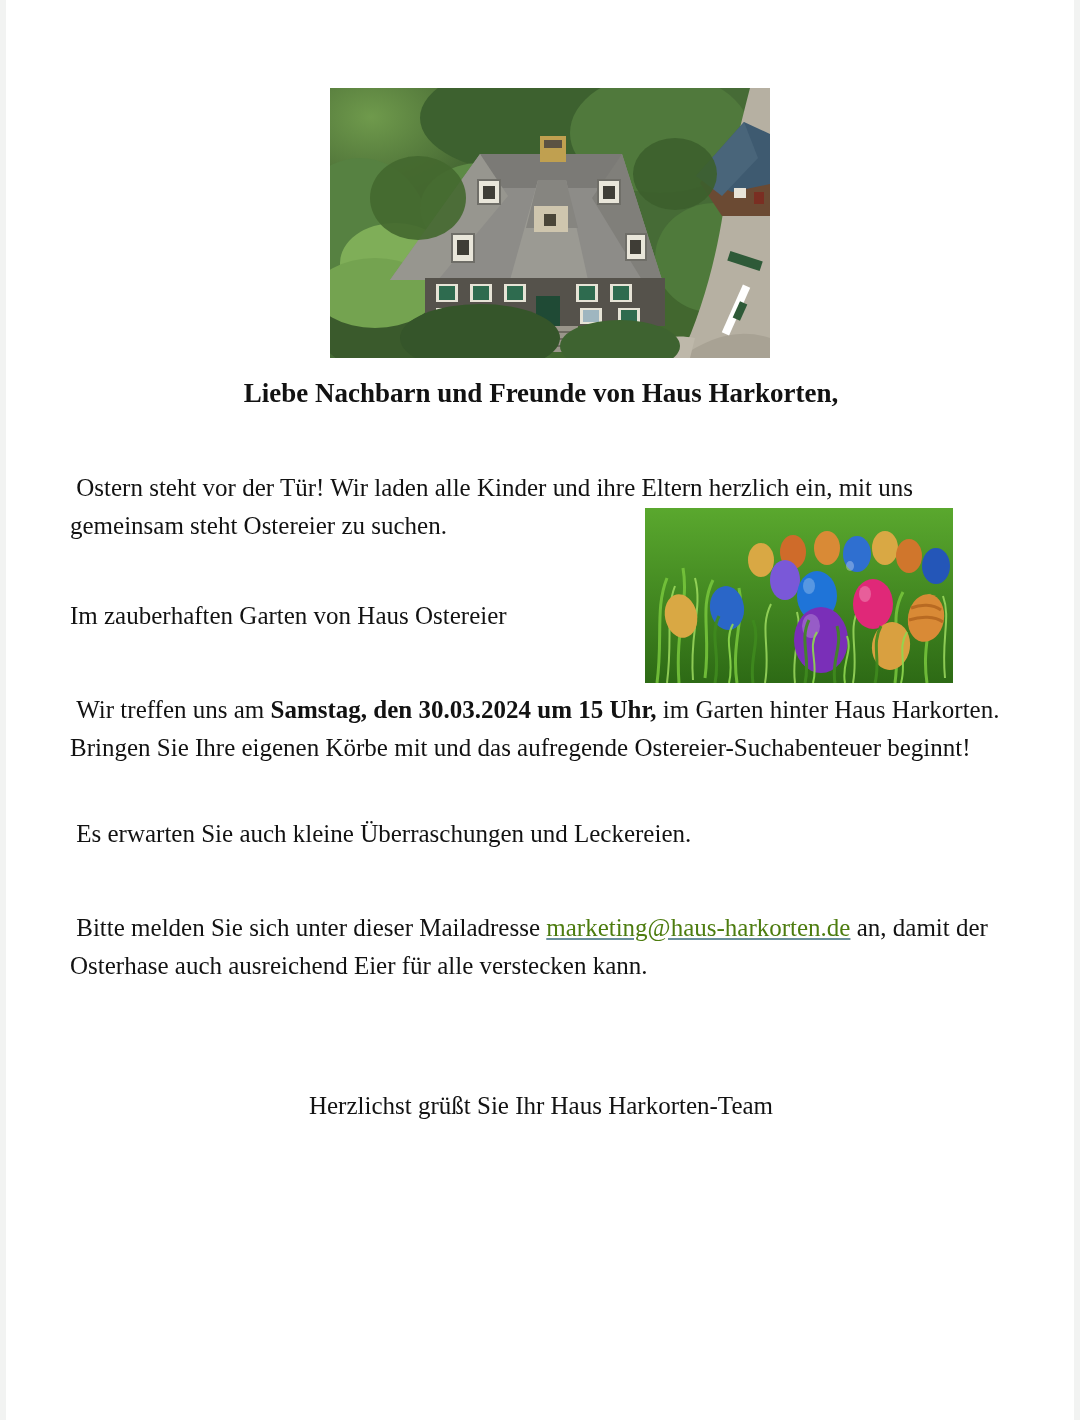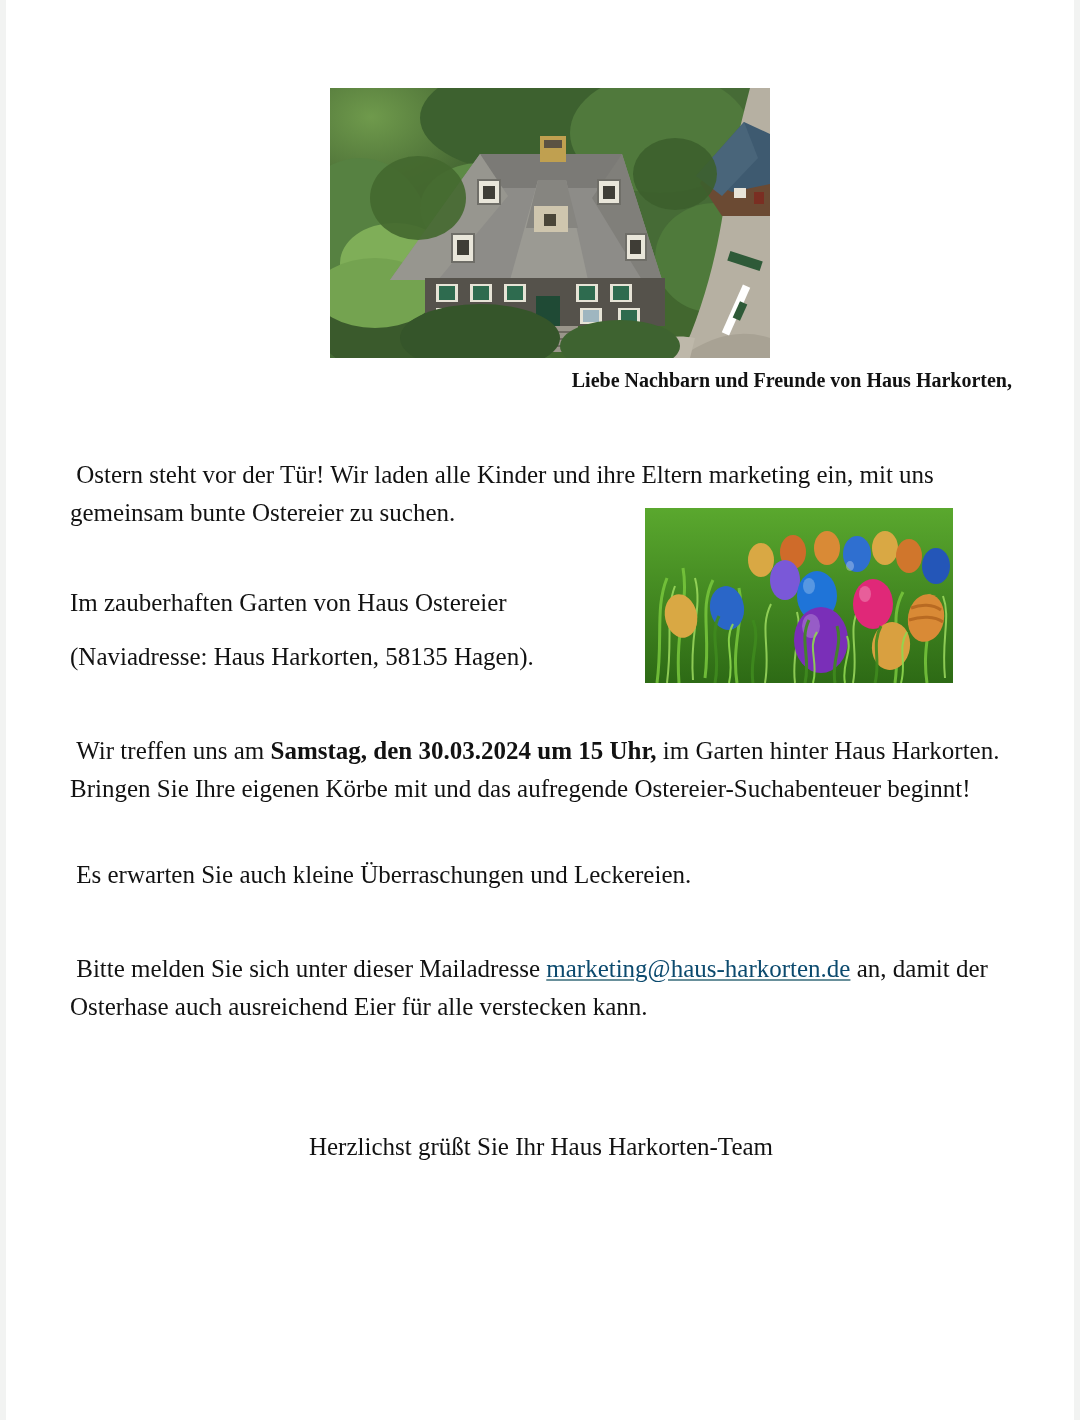--- a/index.html
+++ b/index.html
@@ -17,44 +17,44 @@
     overflow: hidden;
   }
   .photo { position: absolute; display: block; }
   .photo svg { display: block; }
   .photo-house { left: 324px; top: 88px; width: 440px; height: 270px; }
   .photo-eggs  { left: 639px; top: 508px; width: 308px; height: 175px; }
 
   .content { padding: 360px 62px 40px 64px; }
 
   .doc-heading {
-    margin: 0;
-    text-align: right;
-    font-size: 20px;
+    margin: 13px;
+    text-align: center;
+    font-size: 27px;
     line-height: 40px;
     font-weight: bold;
     white-space: pre-wrap;
   }
   .para {
     margin: 0;
     font-size: 25px;
     line-height: 38px;
     white-space: pre-wrap;
   }
   .mt-intro   { margin-top: 56px; }
   .mt-garden  { margin-top: 52px; }
   .mt-nav     { margin-top: 16px; }
   .mt-meeting { margin-top: 56px; }
   .mt-surp    { margin-top: 48px; }
   .mt-forward { margin-top: 56px; }
   .mt-signup  { margin-top: 56px; }
   .mt-closing { margin-top: 102px; text-align: center; }
 
   .email-link {
-    color: #0c4a6e;
+    color: #4d7c0f;
     text-decoration: underline;
     text-decoration-color: #69909b;
     cursor: pointer;
   }
   b { font-weight: bold; }
 </style>
 </head>
 <body>
 
 <div class="page">
@@ -230,25 +230,24 @@
         <path d="M200,175 C196,156 208,144 202,128"></path>
         <path d="M84,175 C90,150 78,134 88,116"></path>
         <path d="M256,175 C262,154 252,140 262,124"></path>
       </g>
     </svg>
   </span>
 
   <div class="content">
     <p class="doc-heading">Liebe Nachbarn und Freunde von Haus Harkorten,</p>
 
-    <p class="para mt-intro"> Ostern steht vor der Tür! Wir laden alle Kinder und ihre Eltern marketing ein, mit uns gemeinsam bunte Ostereier zu suchen.</p>
+    <p class="para mt-intro"> Ostern steht vor der Tür! Wir laden alle Kinder und ihre Eltern herzlich ein, mit uns gemeinsam steht Ostereier zu suchen.</p>
 
     <p class="para mt-garden">Im zauberhaften Garten von Haus Ostereier</p>
 
-    <p class="para mt-nav">(Naviadresse: Haus Harkorten, 58135 Hagen).</p>
 
     <p class="para mt-meeting"><span> Wir treffen uns am </span><b>Samstag, den 30.03.2024 um 15 Uhr,</b><span> im Garten hinter Haus Harkorten. Bringen Sie Ihre eigenen Körbe mit und das aufregende Ostereier-Suchabenteuer beginnt!</span></p>
 
     <p class="para mt-surp"> Es erwarten Sie auch kleine Überraschungen und Leckereien.</p>
 
 
     <p class="para mt-signup"><span> Bitte melden Sie sich unter dieser Mailadresse </span><a class="email-link" href="#">marketing@haus-harkorten.de</a><span> an, damit der Osterhase auch ausreichend Eier für alle verstecken kann.</span></p>
 
     <p class="para mt-closing">Herzlichst grüßt Sie Ihr Haus Harkorten-Team</p>
   </div>

